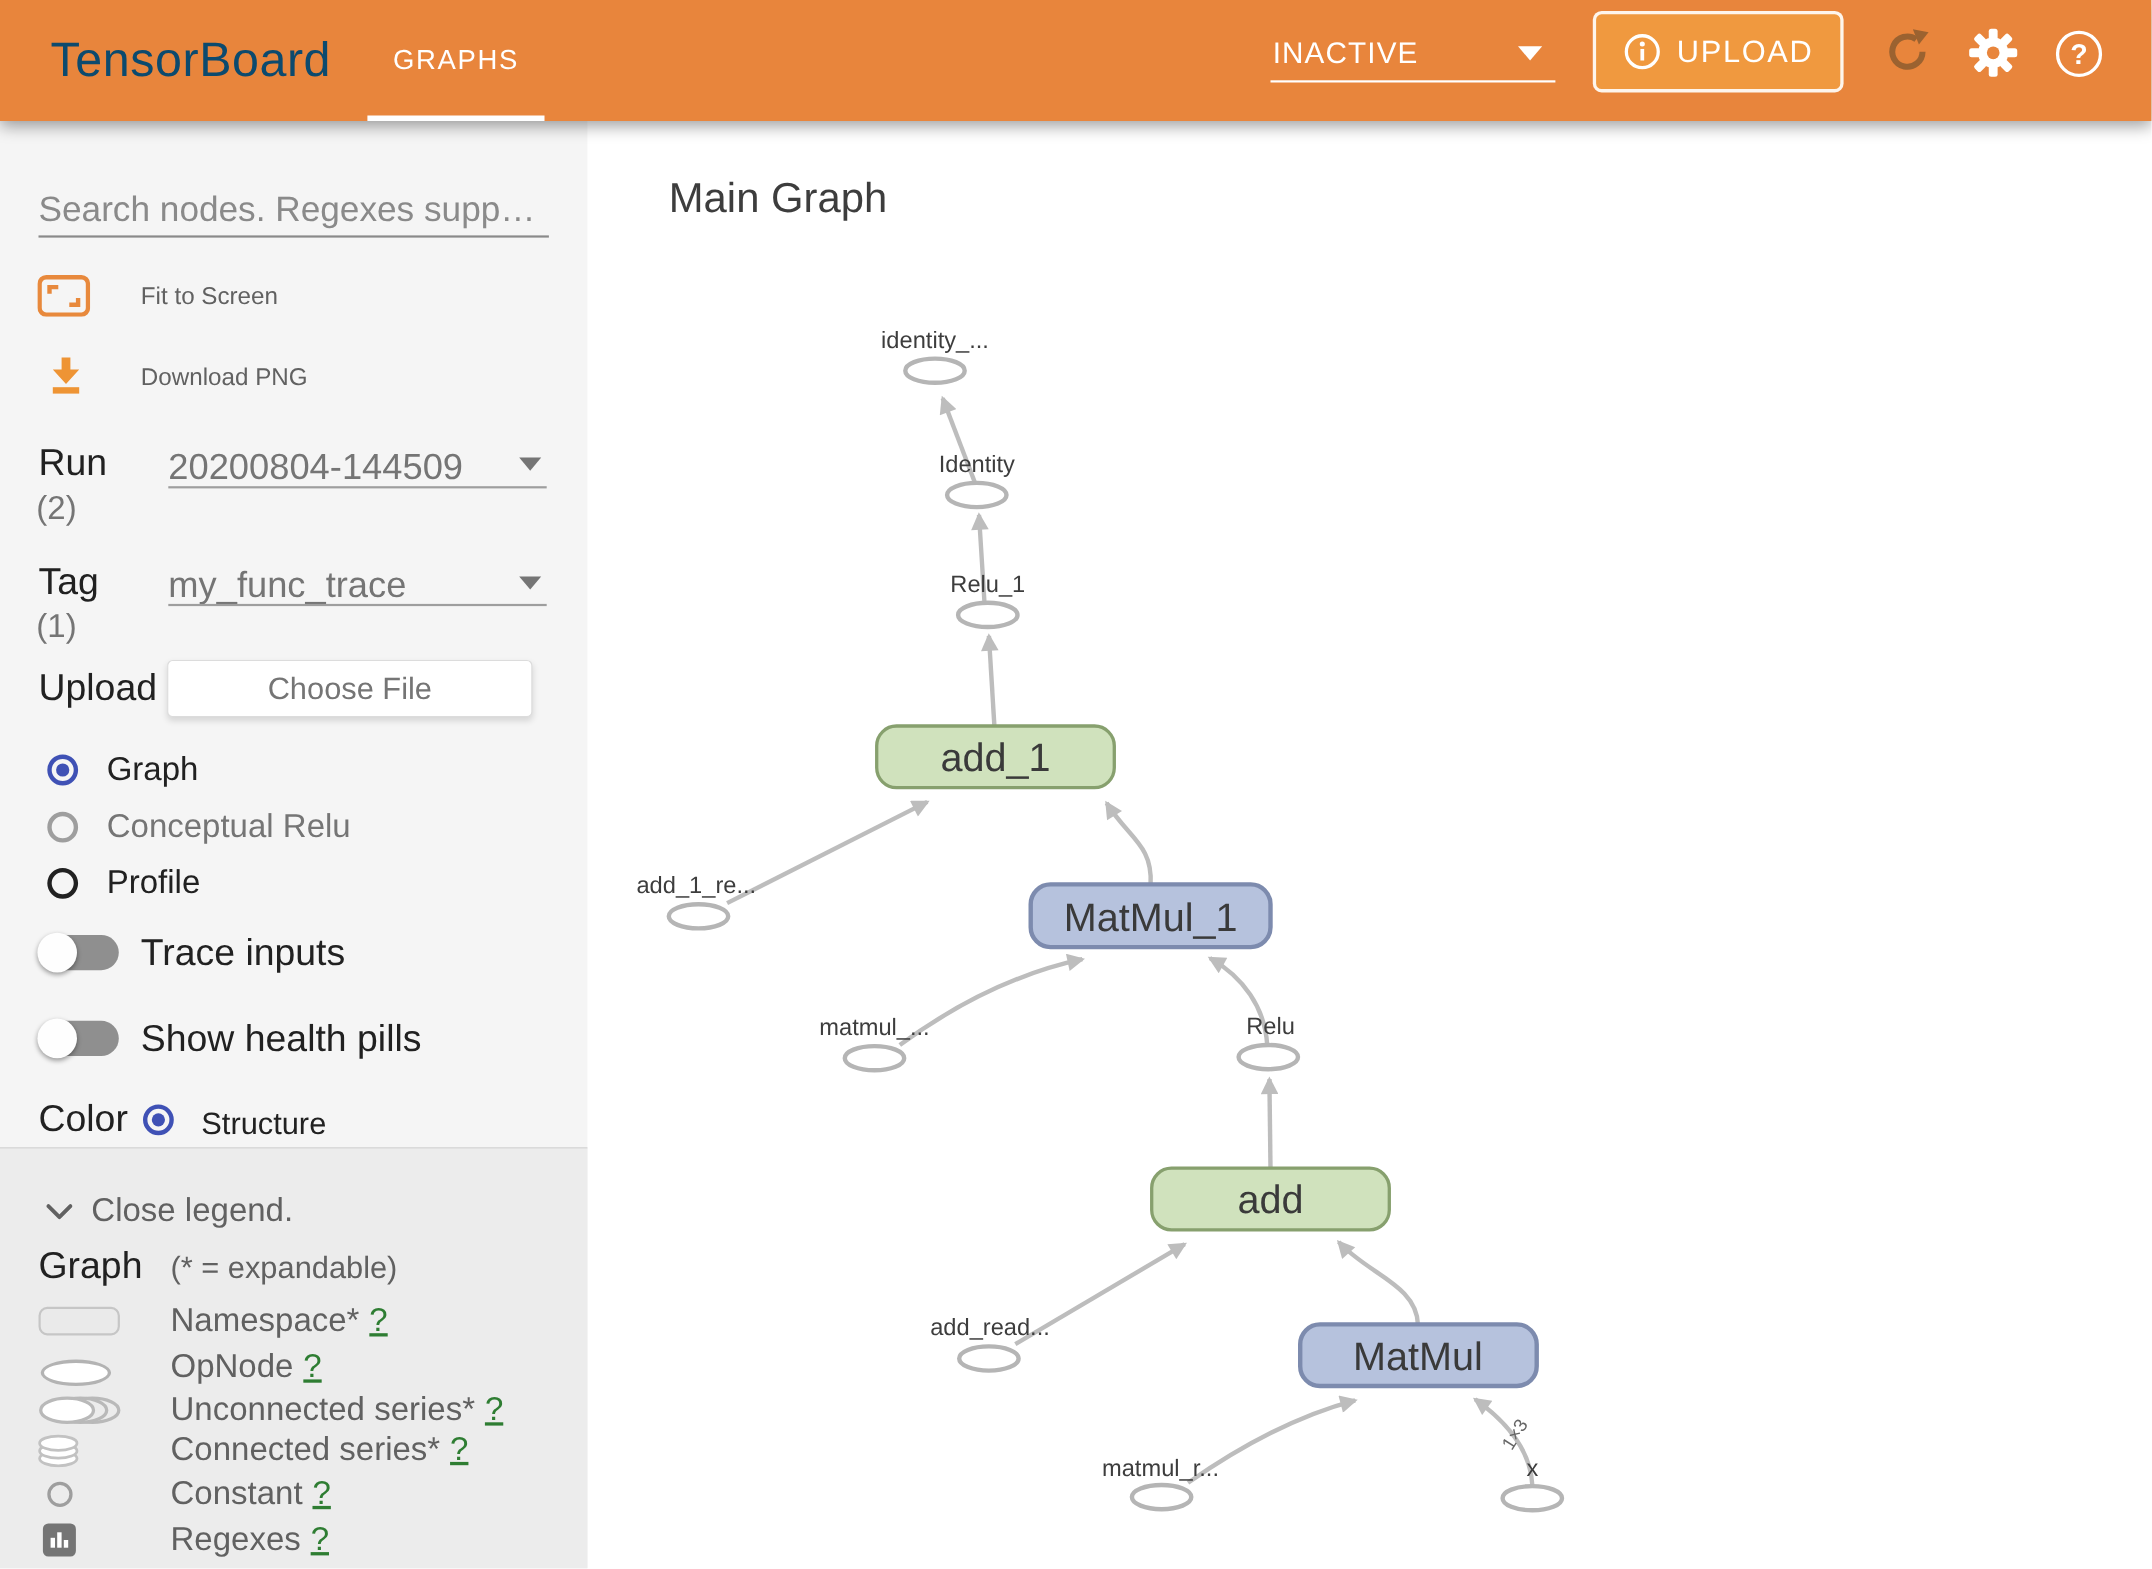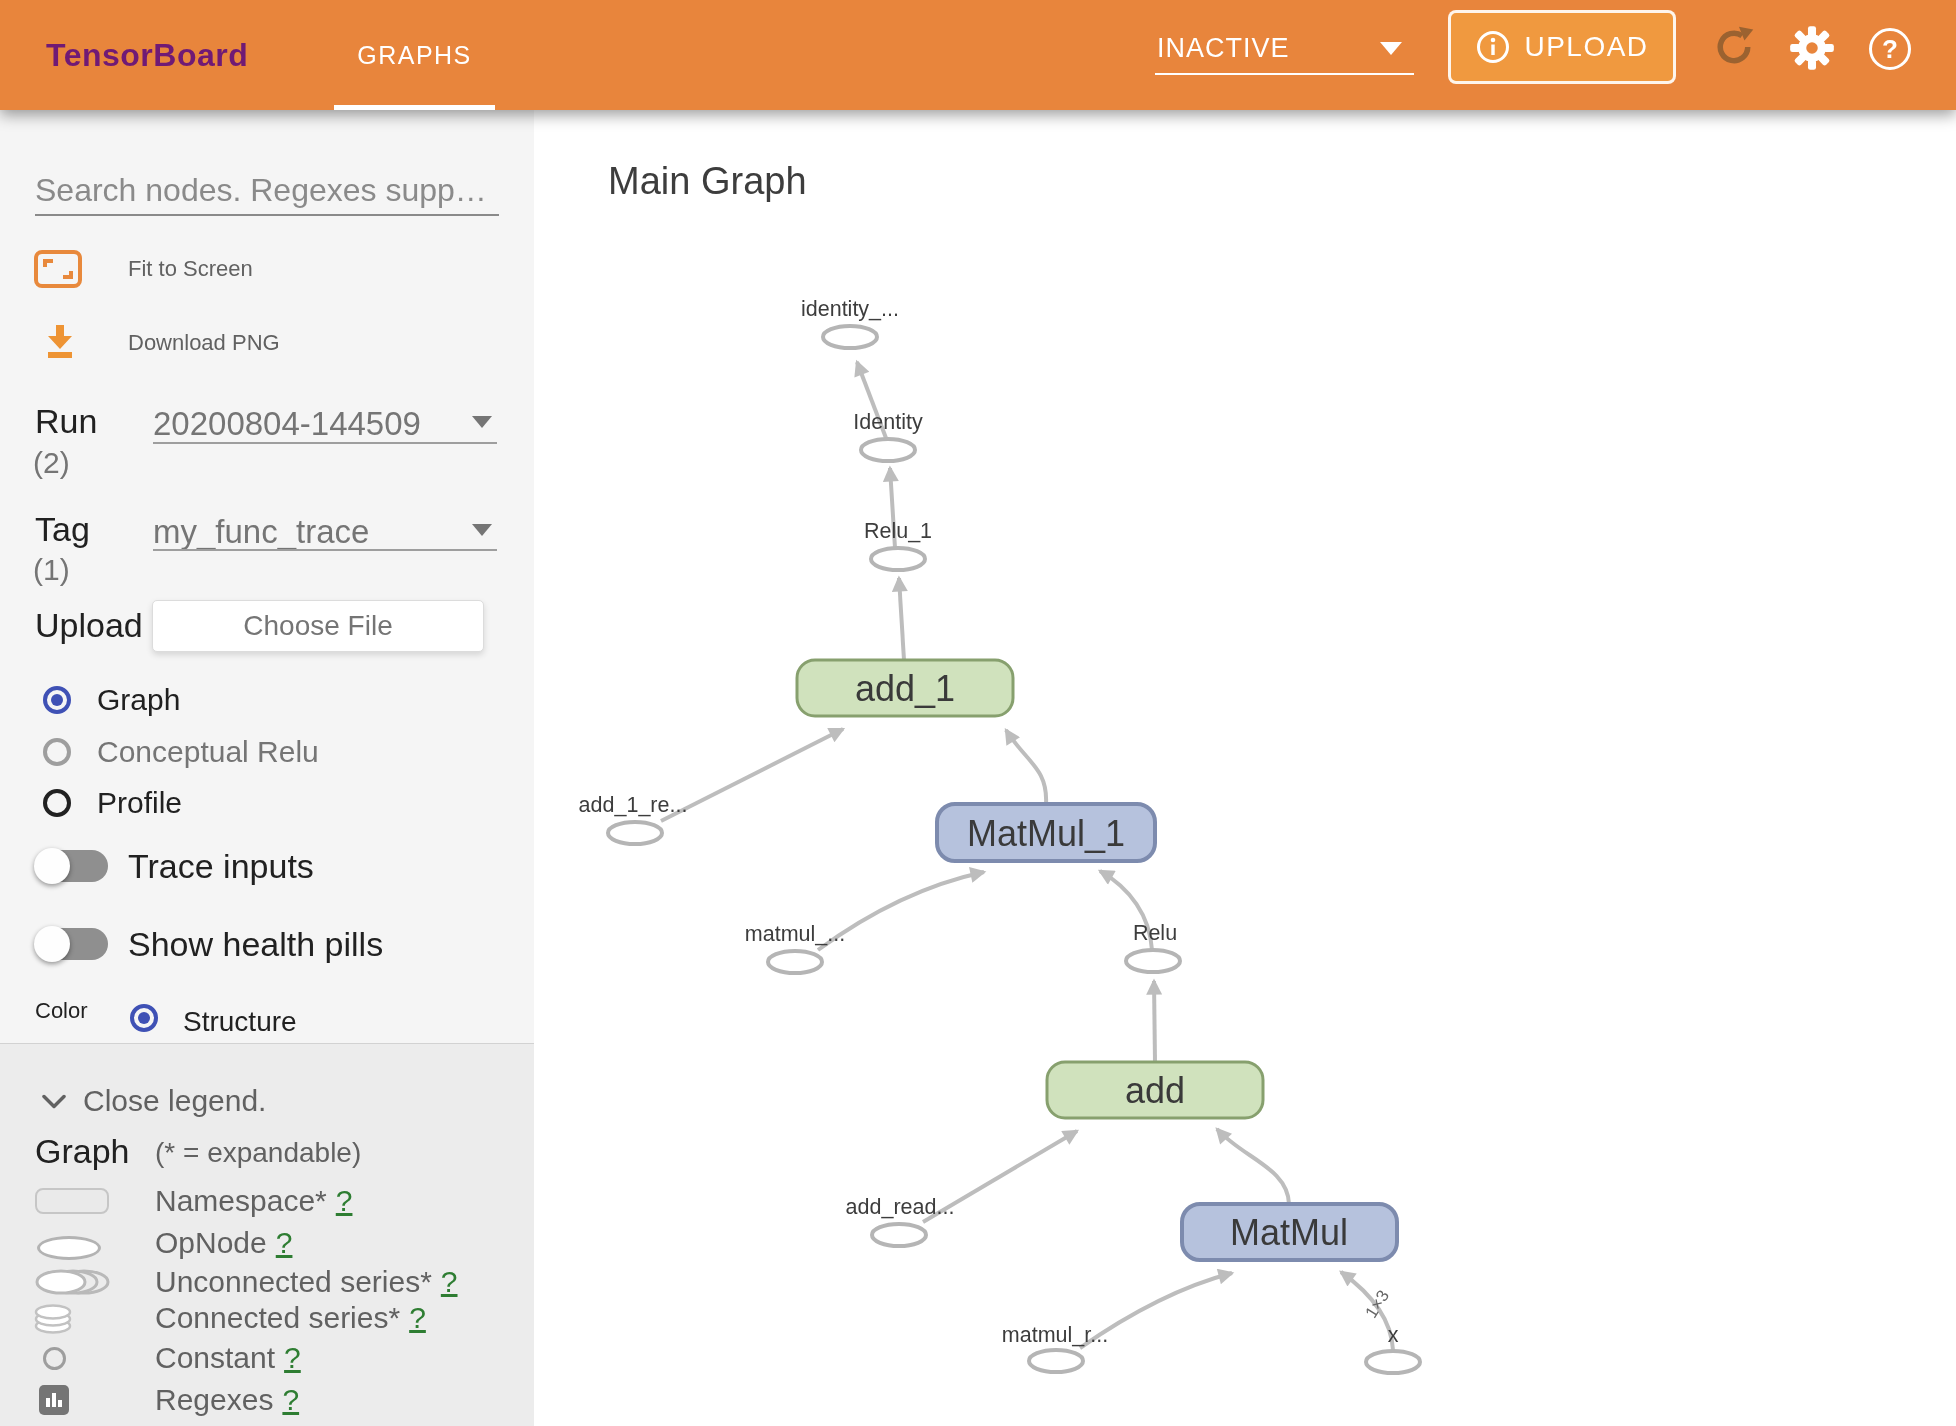--- a/index.html
+++ b/index.html
@@ -3,21 +3,21 @@
 <meta charset="utf-8">
 <style>
   * { margin:0; padding:0; box-sizing:border-box; }
   html,body { width:1956px; height:1426px; background:#fff; font-family:"Liberation Sans", sans-serif; }
   .app { position:relative; width:1956px; height:1426px; overflow:hidden; }
 
   
   .header { position:absolute; left:0; top:0; width:1956px; height:110px; background:#e8853c;
             box-shadow:0 5px 14px rgba(0,0,0,0.38); z-index:20; }
   .logo { position:absolute; left:46px; top:50%; transform:translateY(-50%);
-          font-size:32px; font-weight:700; color:#701a75; letter-spacing:0.5px; }
+          font-size:44px; font-weight:400; color:#0c4a6e; letter-spacing:0.5px; }
   .tab { position:absolute; left:334px; top:0; width:161px; height:110px; display:flex;
          align-items:center; justify-content:center; color:#fff; font-size:25px;
          font-weight:500; letter-spacing:1.5px; cursor:pointer; }
   .tab-underline { position:absolute; left:334px; bottom:0; width:161px; height:5px; background:#fff; }
   .status-select { position:absolute; left:1155px; top:0; width:259px; height:100px; cursor:pointer; }
   .status-text { position:absolute; left:2px; top:33px; color:#fff; font-size:27px; letter-spacing:1px; }
   .status-arrow { position:absolute; right:12px; top:42px; width:0; height:0;
                   border-left:11px solid transparent; border-right:11px solid transparent;
                   border-top:13px solid #fff; }
   .status-underline { position:absolute; left:0; top:73px; width:259px; height:2px; background:#fff; }
@@ -70,21 +70,21 @@
   .radio-label { position:absolute; left:97px; top:0; font-size:30px; line-height:28px; color:#212121; }
   .radio-label.dim { color:#757575; }
 
   .toggle-row { position:absolute; left:0; width:534px; height:36px; }
   .toggle-track { position:absolute; left:36px; top:2px; width:72px; height:32px; border-radius:16px;
                   background:#8f8f8f; cursor:pointer; }
   .toggle-knob { position:absolute; left:-2px; top:-2px; width:36px; height:36px; border-radius:50%;
                  background:#fefefe; box-shadow:0 2px 5px rgba(0,0,0,0.4); }
   .toggle-label { position:absolute; left:128px; top:1px; font-size:34px; line-height:34px; color:#212121; }
 
-  .color-label { position:absolute; left:35px; top:888px; font-size:22px; color:#212121; }
+  .color-label { position:absolute; left:35px; top:888px; font-size:34px; color:#212121; }
   .color-radio { position:absolute; left:130px; top:894px; width:28px; height:28px; border-radius:50%;
                  border:4px solid #3f51b5; cursor:pointer; }
   .color-radio::after { content:""; position:absolute; left:4px; top:4px; width:12px; height:12px;
                         border-radius:50%; background:#3f51b5; }
   .color-option { position:absolute; left:183px; top:896px; font-size:28px; color:#212121; }
 
   
   .legend { position:absolute; left:0; top:933px; width:534px; height:383px; background:#ececec;
             border-top:1px solid #d2d2d2; }
   .close-legend { position:absolute; left:42px; top:40px; display:flex; align-items:center; gap:17px;

